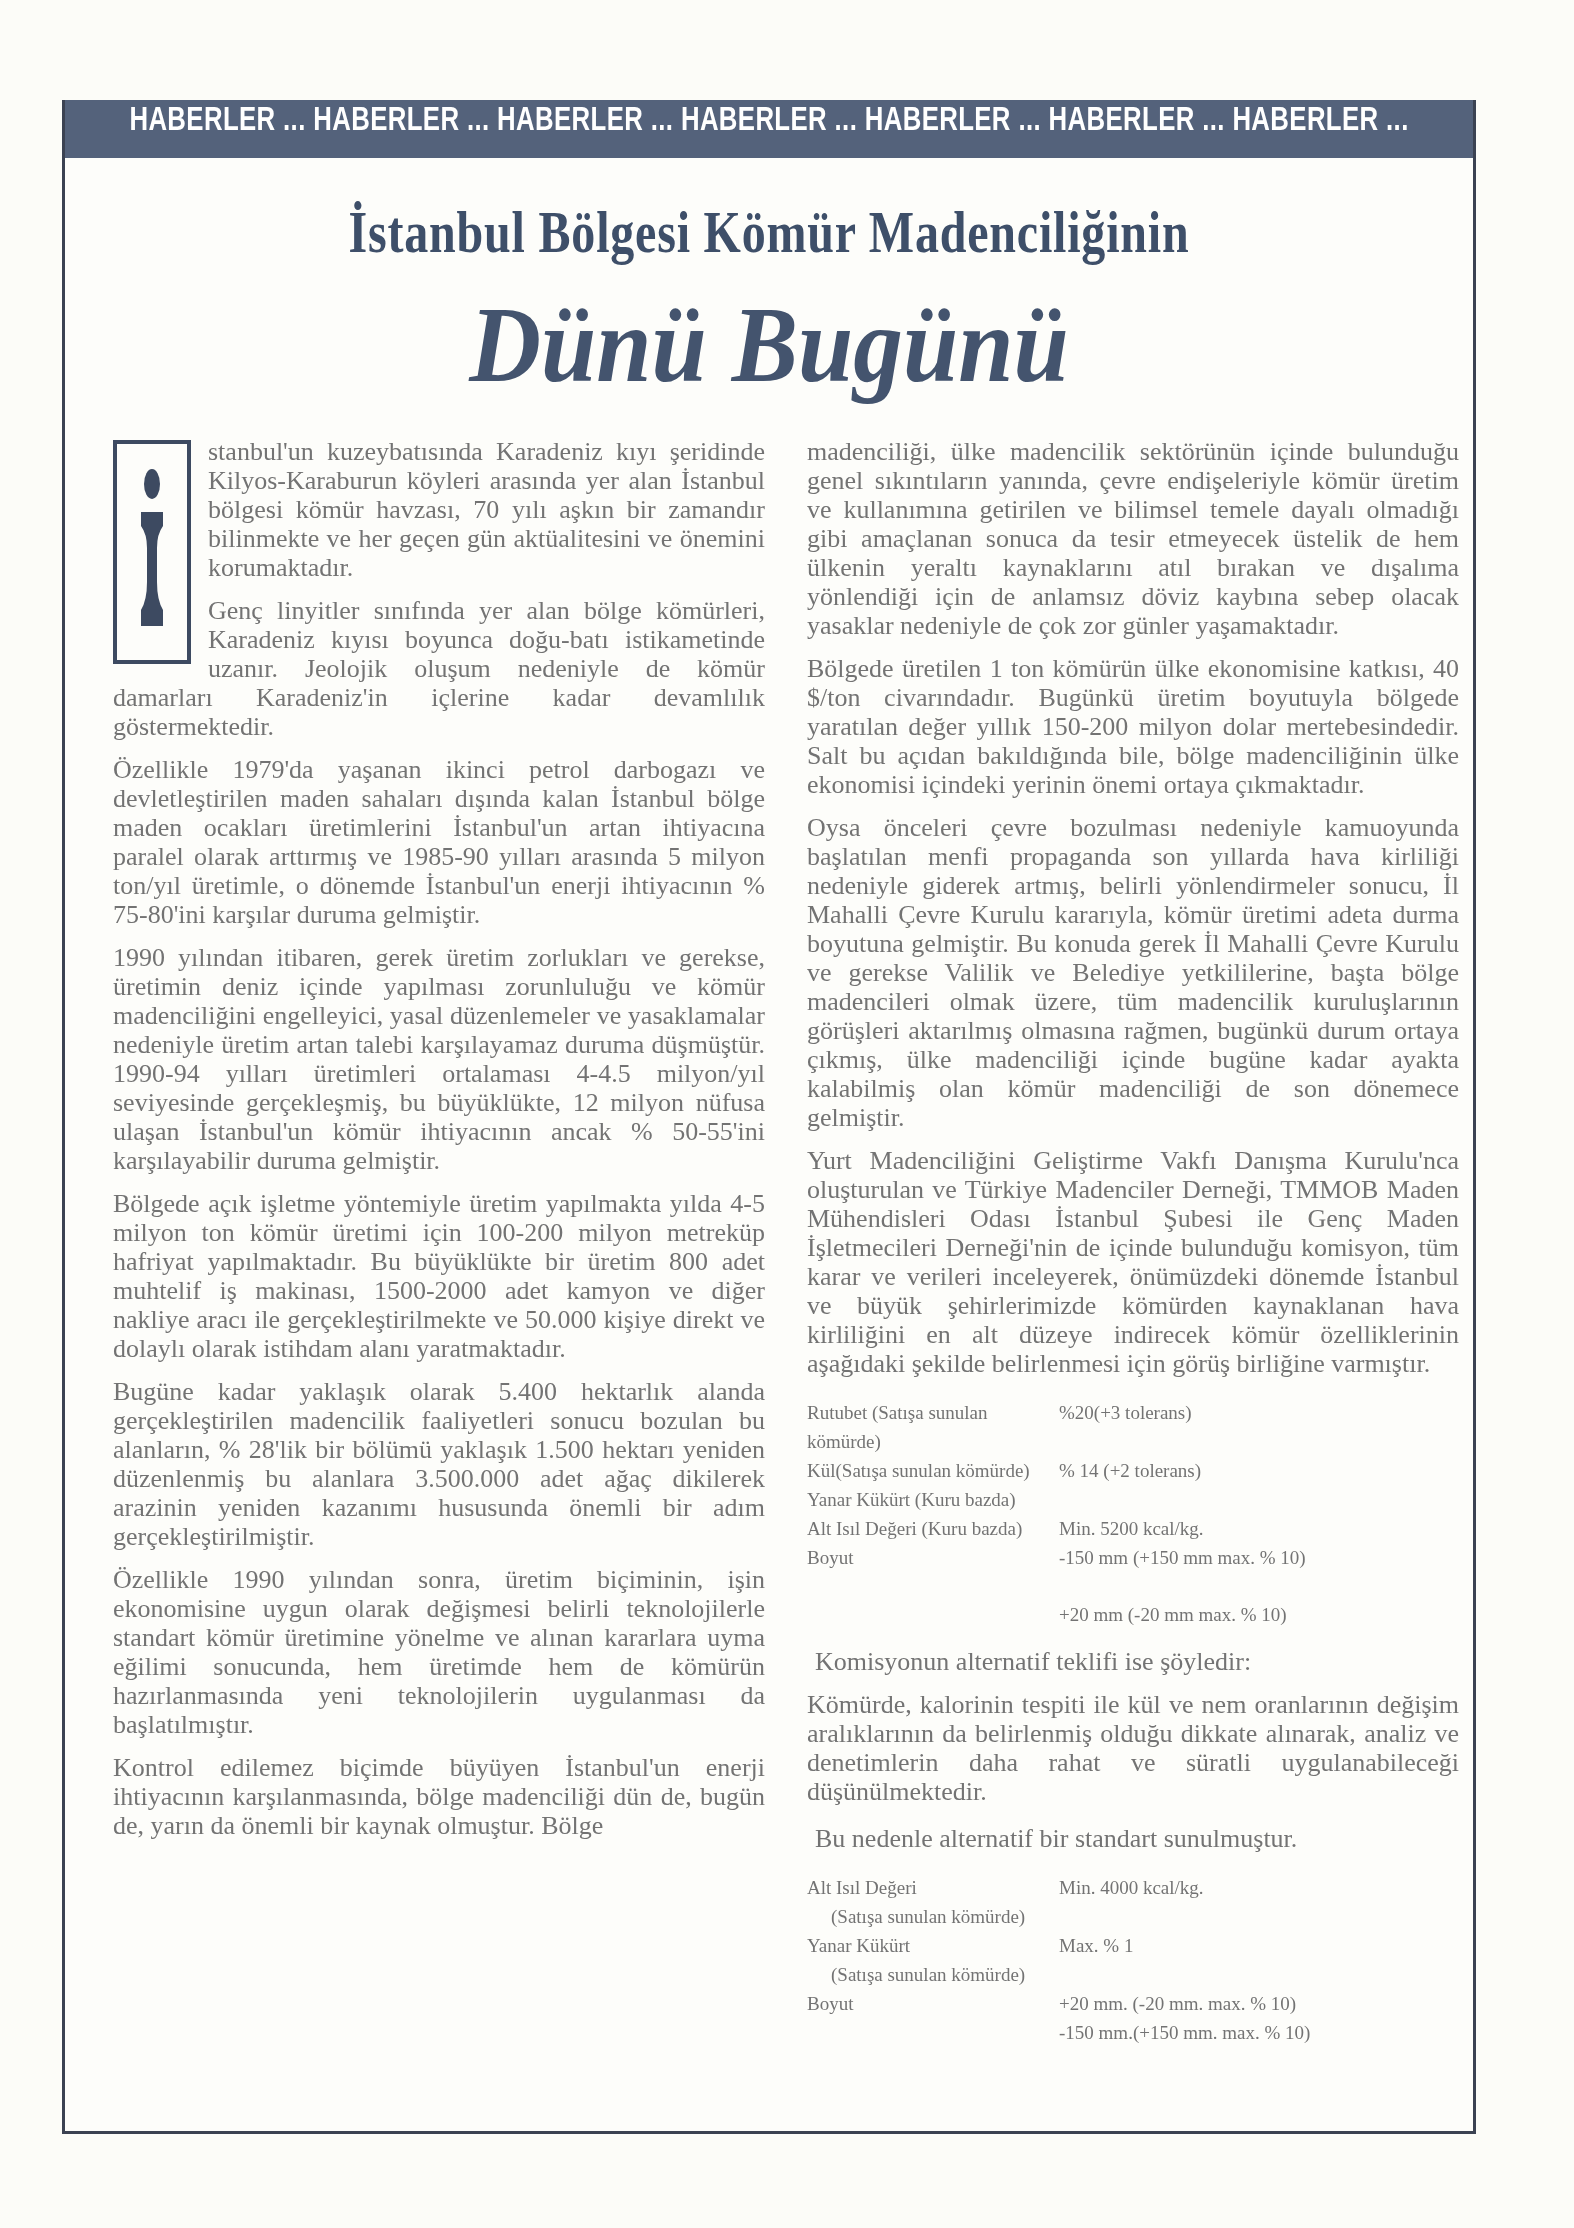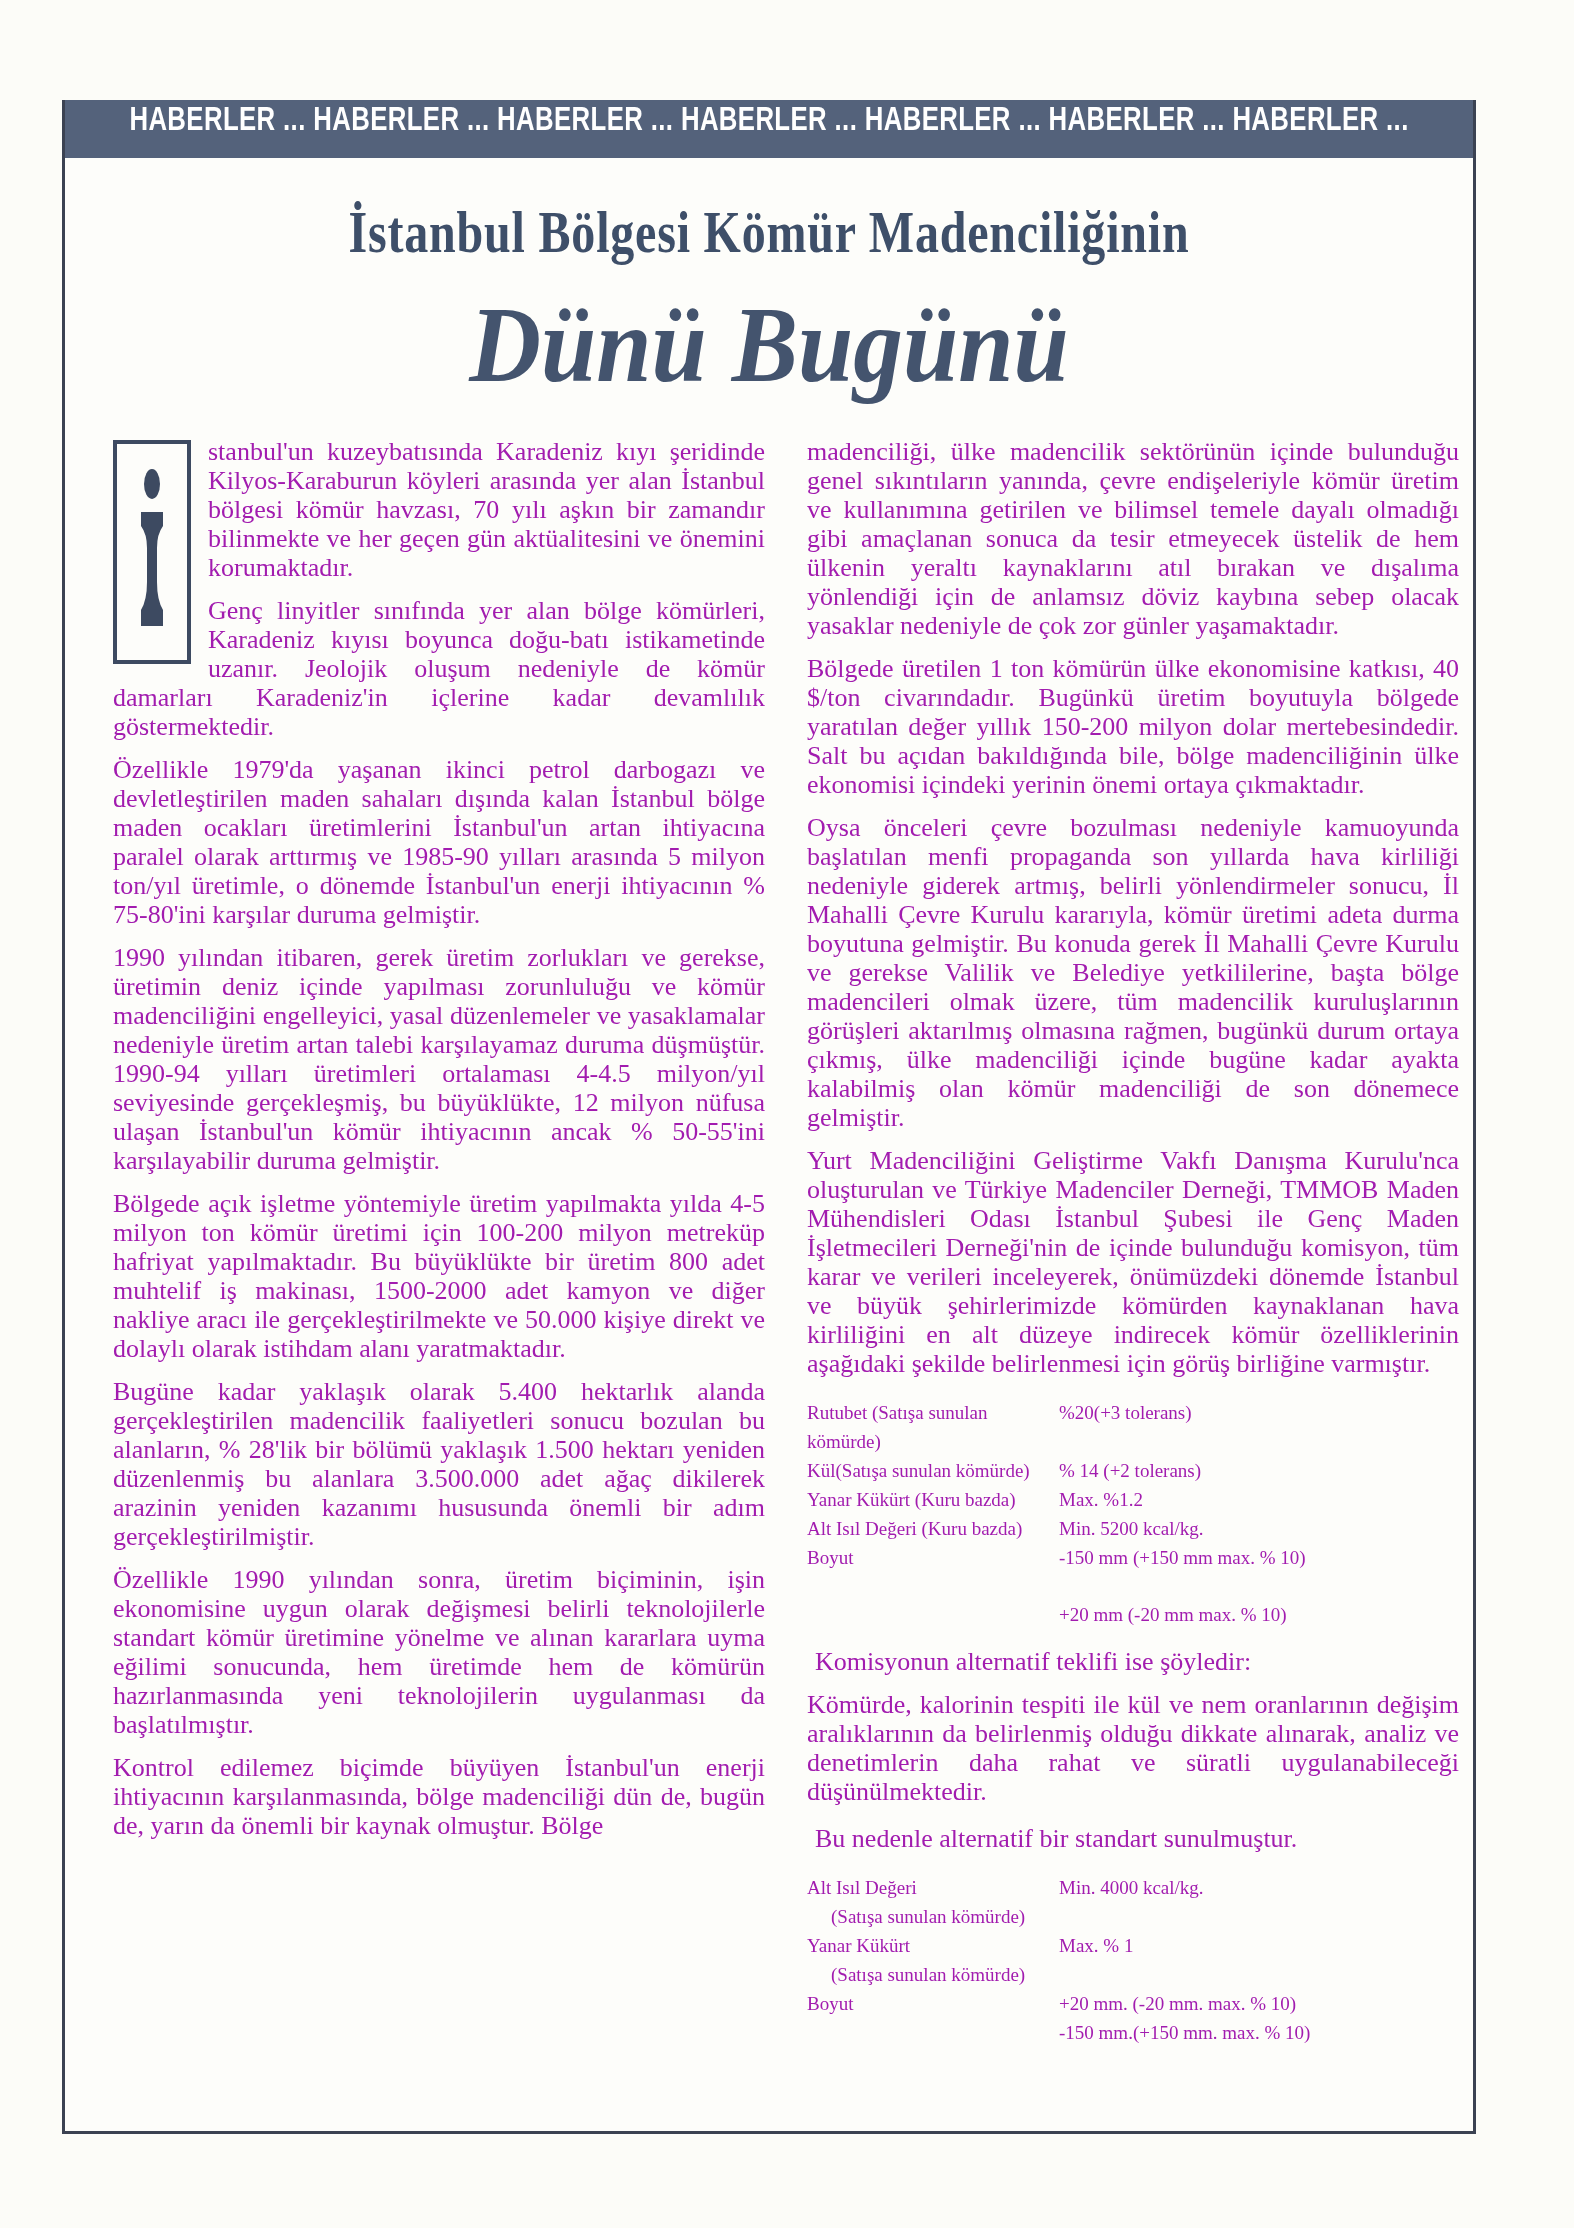--- a/index.html
+++ b/index.html
@@ -37,21 +37,21 @@
   }
   .title2{
     margin:16px 0 0 0;text-align:center;
     font-size:108px;font-weight:bold;font-style:italic;color:#44546e;
     white-space:nowrap;
     transform:scaleX(0.92);transform-origin:center;
   }
   .columns{
     display:flex;gap:42px;
     margin:30px 14px 0 48px;
-    color:#a21caf;
+    color:#737373;
     font-size:26px;line-height:29px;
     text-align:justify;
   }
   .col{flex:1;min-width:0;}
   .para{margin:0 0 14px 0;}
   .para:last-child{margin-bottom:16px;}
   .dropcap-box{
     float:left;
     width:70px;height:216px;
     border:4px solid #3d4a61;
@@ -120,21 +120,20 @@
         <div class="spec-row">
           <span class="spec-label">Rutubet (Satışa sunulan kömürde)</span>
           <span class="spec-value">%20(+3 tolerans)</span>
         </div>
         <div class="spec-row">
           <span class="spec-label">Kül(Satışa sunulan kömürde)</span>
           <span class="spec-value">% 14 (+2 tolerans)</span>
         </div>
         <div class="spec-row">
           <span class="spec-label">Yanar Kükürt (Kuru bazda)</span>
-          <span class="spec-value">Max. %1.2</span>
         </div>
         <div class="spec-row">
           <span class="spec-label">Alt Isıl Değeri (Kuru bazda)</span>
           <span class="spec-value">Min. 5200 kcal/kg.</span>
         </div>
         <div class="spec-row">
           <span class="spec-label">Boyut</span>
           <span class="spec-value">-150 mm (+150 mm max. % 10)</span>
         </div>
         <div class="spec-row gap-top">

